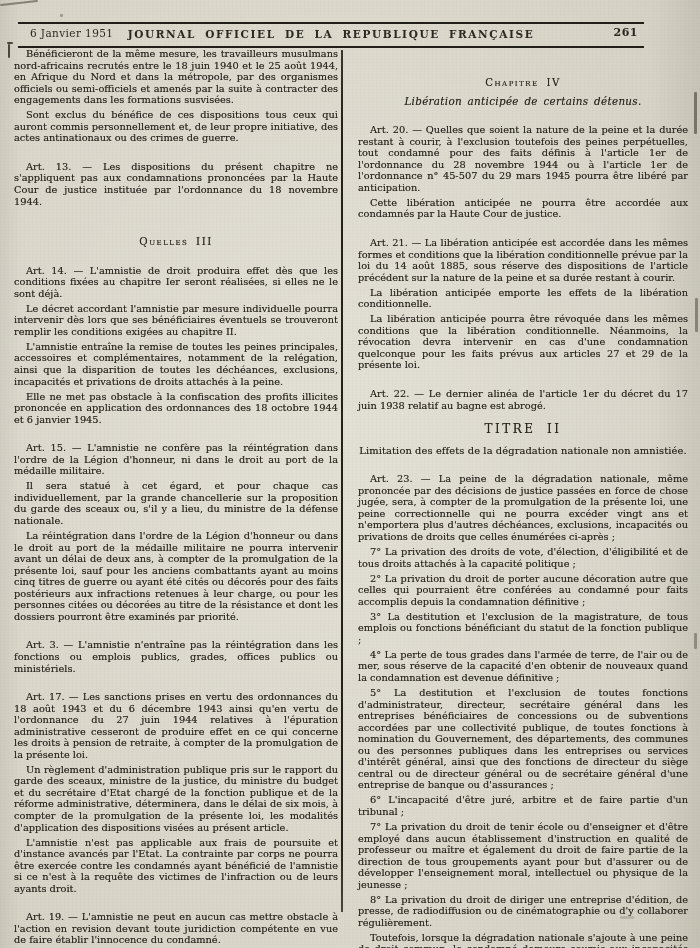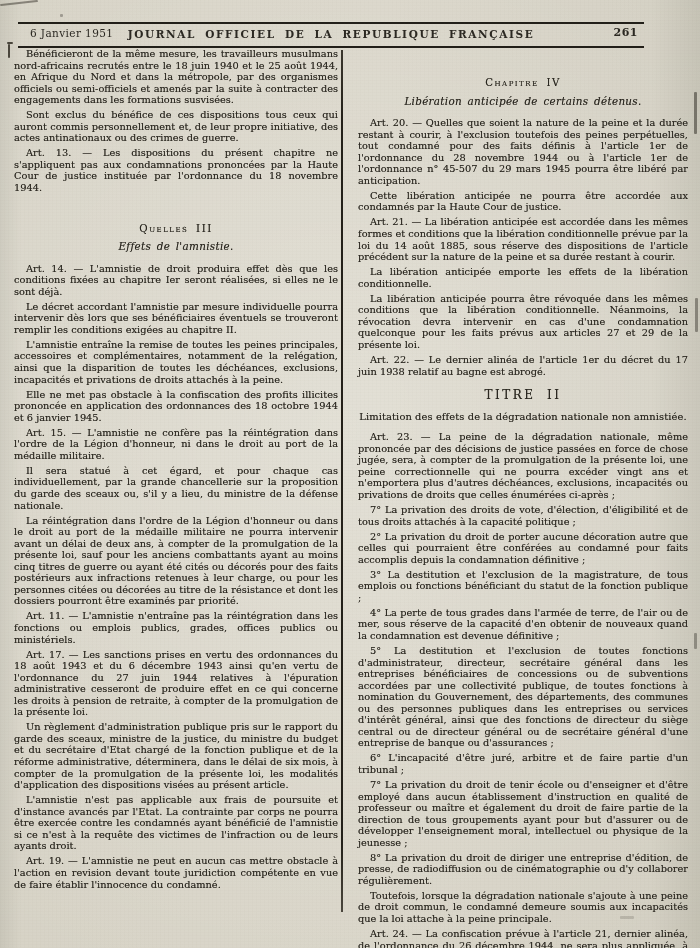--- a/index.html
+++ b/index.html
@@ -55,21 +55,21 @@
   }
   .col-left{left:14px;width:324px;}
   .col-right{left:358px;width:330px;}
   .divider{
     position:absolute;left:341px;top:50px;width:2px;height:862px;
     background:linear-gradient(180deg,#3a362d 0,#232019 8%,#232019 92%,#4a463c 100%);
   }
 
   .blk{margin:0 0 3.5px 0;}
   .para{text-indent:12px;}
-  .para.art{margin-top:3px;}
+  .para.art{margin-top:17px;}
   .chapter{
     text-align:center;text-indent:0;
     font-size:10.2px;letter-spacing:1.5px;word-spacing:3px;
     margin:29px 0 7px 0;font-variant:small-caps;font-weight:500;
   }
   .chapter-title{
     text-align:center;text-indent:0;font-style:italic;
     font-size:10.4px;word-spacing:2px;letter-spacing:.3px;
     margin:0 0 10px 0;
   }
@@ -105,29 +105,28 @@
     <span class="jtitle">JOURNAL OFFICIEL DE LA REPUBLIQUE FRANÇAISE</span>
     <span class="pnum">261</span>
   </header>
 
   <main class="content">
     <section class="col col-left" id="col-left">
         <div class="blk para">Bénéficieront de la même mesure, les travailleurs musulmans nord-africains recrutés entre le 18 juin 1940 et le 25 août 1944, en Afrique du Nord et dans la métropole, par des organismes officiels ou semi-officiels et amenés par la suite à contracter des engagements dans les formations susvisées.</div>
         <div class="blk para">Sont exclus du bénéfice de ces dispositions tous ceux qui auront commis personnellement et, de leur propre initiative, des actes antinationaux ou des crimes de guerre.</div>
         <div class="blk para art">Art. 13. — Les dispositions du présent chapitre ne s'appliquent pas aux condamnations prononcées par la Haute Cour de justice instituée par l'ordonnance du 18 novembre 1944.</div>
         <div class="blk chapter">Quelles III</div>
-        <div class="blk chapter-title">Effets de l'amnistie.</div>
         <div class="blk para art">Art. 14. — L'amnistie de droit produira effet dès que les conditions fixées au chapitre Ier seront réalisées, si elles ne le sont déjà.</div>
         <div class="blk para">Le décret accordant l'amnistie par mesure individuelle pourra intervenir dès lors que ses bénéficiaires éventuels se trouveront remplir les conditions exigées au chapitre II.</div>
         <div class="blk para">L'amnistie entraîne la remise de toutes les peines principales, accessoires et complémentaires, notamment de la relégation, ainsi que la disparition de toutes les déchéances, exclusions, incapacités et privations de droits attachés à la peine.</div>
         <div class="blk para">Elle ne met pas obstacle à la confiscation des profits illicites prononcée en application des ordonnances des 18 octobre 1944 et 6 janvier 1945.</div>
         <div class="blk para art">Art. 15. — L'amnistie ne confère pas la réintégration dans l'ordre de la Légion d'honneur, ni dans le droit au port de la médaille militaire.</div>
         <div class="blk para">Il sera statué à cet égard, et pour chaque cas individuellement, par la grande chancellerie sur la proposition du garde des sceaux ou, s'il y a lieu, du ministre de la défense nationale.</div>
         <div class="blk para">La réintégration dans l'ordre de la Légion d'honneur ou dans le droit au port de la médaille militaire ne pourra intervenir avant un délai de deux ans, à compter de la promulgation de la présente loi, sauf pour les anciens combattants ayant au moins cinq titres de guerre ou ayant été cités ou décorés pour des faits postérieurs aux infractions retenues à leur charge, ou pour les personnes citées ou décorées au titre de la résistance et dont les dossiers pourront être examinés par priorité.</div>
-        <div class="blk para art">Art. 11. — L'amnistie n'entraîne pas la réintégration dans les fonctions ou emplois publics, grades, offices publics ou ministériels.</div>
+        <div class="blk para art">Art. 3. — L'amnistie n'entraîne pas la réintégration dans les fonctions ou emplois publics, grades, offices publics ou ministériels.</div>
         <div class="blk para art">Art. 17. — Les sanctions prises en vertu des ordonnances du 18 août 1943 et du 6 décembre 1943 ainsi qu'en vertu de l'ordonnance du 27 juin 1944 relatives à l'épuration administrative cesseront de produire effet en ce qui concerne les droits à pension de retraite, à compter de la promulgation de la présente loi.</div>
         <div class="blk para">Un règlement d'administration publique pris sur le rapport du garde des sceaux, ministre de la justice, du ministre du budget et du secrétaire d'Etat chargé de la fonction publique et de la réforme administrative, déterminera, dans le délai de six mois, à compter de la promulgation de la présente loi, les modalités d'application des dispositions visées au présent article.</div>
         <div class="blk para">L'amnistie n'est pas applicable aux frais de poursuite et d'instance avancés par l'Etat. La contrainte par corps ne pourra être exercée contre les condamnés ayant bénéficié de l'amnistie si ce n'est à la requête des victimes de l'infraction ou de leurs ayants droit.</div>
         <div class="blk para art">Art. 19. — L'amnistie ne peut en aucun cas mettre obstacle à l'action en revision devant toute juridiction compétente en vue de faire établir l'innocence du condamné.</div>
       </section>
     <section class="col col-right" id="col-right">
         <div class="blk chapter">Chapitre IV</div>
         <div class="blk chapter-title">Libération anticipée de certains détenus.</div>
         <div class="blk para art">Art. 20. — Quelles que soient la nature de la peine et la durée restant à courir, à l'exclusion toutefois des peines perpétuelles, tout condamné pour des faits définis à l'article 1er de l'ordonnance du 28 novembre 1944 ou à l'article 1er de l'ordonnance n° 45-507 du 29 mars 1945 pourra être libéré par anticipation.</div>
         <div class="blk para">Cette libération anticipée ne pourra être accordée aux condamnés par la Haute Cour de justice.</div>

